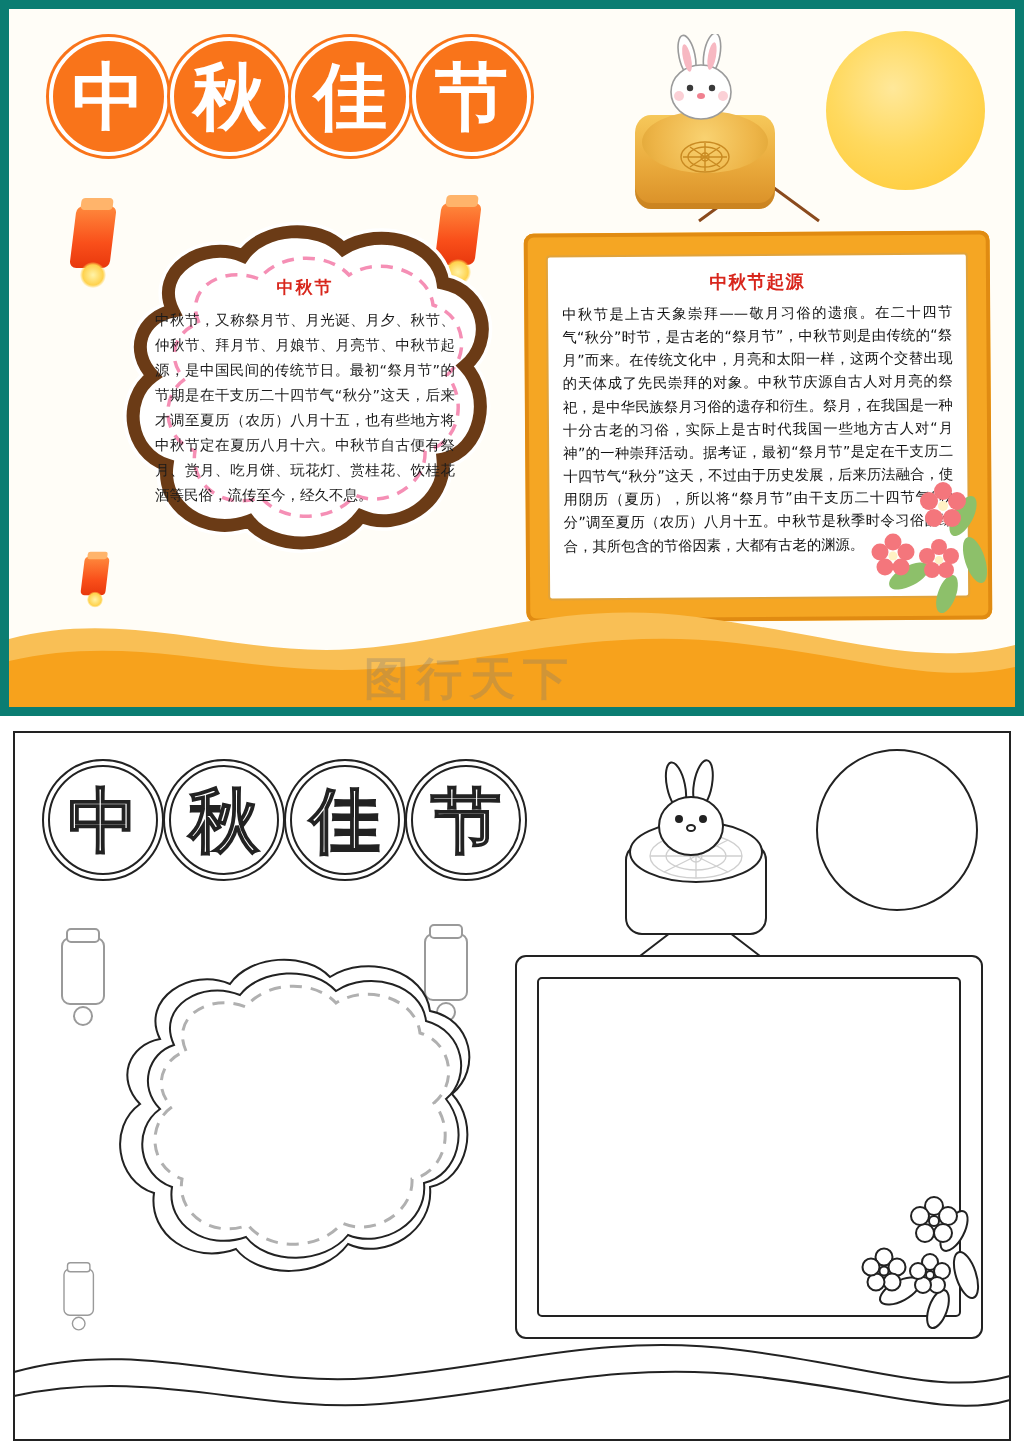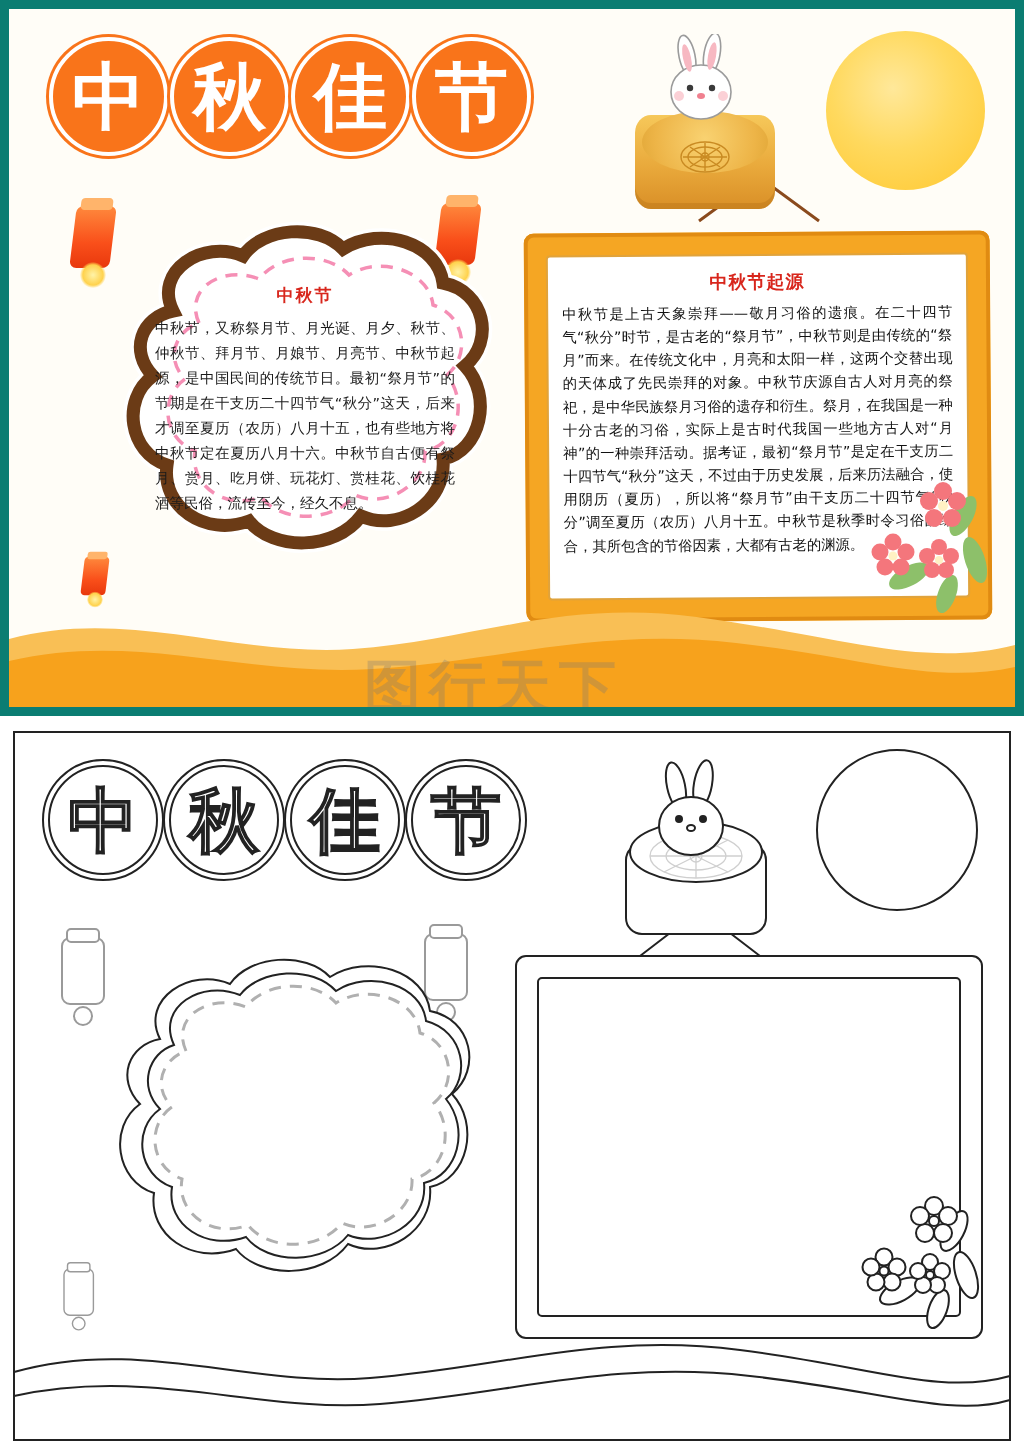--- a/index.html
+++ b/index.html
@@ -61,21 +61,20 @@
   .lantern.l2{left:429px;top:194px;}
   .lantern.l3{left:66px;top:536px;transform:scale(.62);}
 
   
   .cloud-wrap{position:absolute;left:104px;top:212px;width:390px;height:345px;}
   .cloud-text{
     position:absolute;left:42px;top:52px;width:300px;
     font-family:"DejaVu Sans", sans-serif;
     font-size:14.5px;line-height:1.72;color:#1b1b1b;
     text-align:justify;
-    margin-top:8px;
   }
   .cloud-title{
     text-align:center;color:#d8261c;font-weight:bold;font-size:17px;
     margin-bottom:6px;letter-spacing:2px;
     font-family:"DejaVu Sans", sans-serif;
   }
 
   
   .board{
     position:absolute;left:516px;top:223px;width:466px;height:389px;
@@ -121,21 +120,21 @@
   .rabbit{position:absolute;left:650px;top:25px;width:90px;height:92px;}
 
   
   .flowers{position:absolute;left:842px;top:455px;width:150px;height:160px;}
 
   
   .hills{position:absolute;left:0;bottom:0;width:100%;height:108px;}
 
   .watermark{
     position:absolute;left:355px;top:640px;
-    font-size:57px;color:rgba(120,120,120,.30);font-weight:bold;
+    font-size:45px;color:rgba(120,120,120,.30);font-weight:bold;
     letter-spacing:8px;font-family:"DejaVu Sans", sans-serif;
     pointer-events:none;
   }
 
   
   .lineart{
     position:absolute;left:0;top:724px;width:1024px;height:724px;
     background:#ffffff;overflow:hidden;
   }
 </style>

